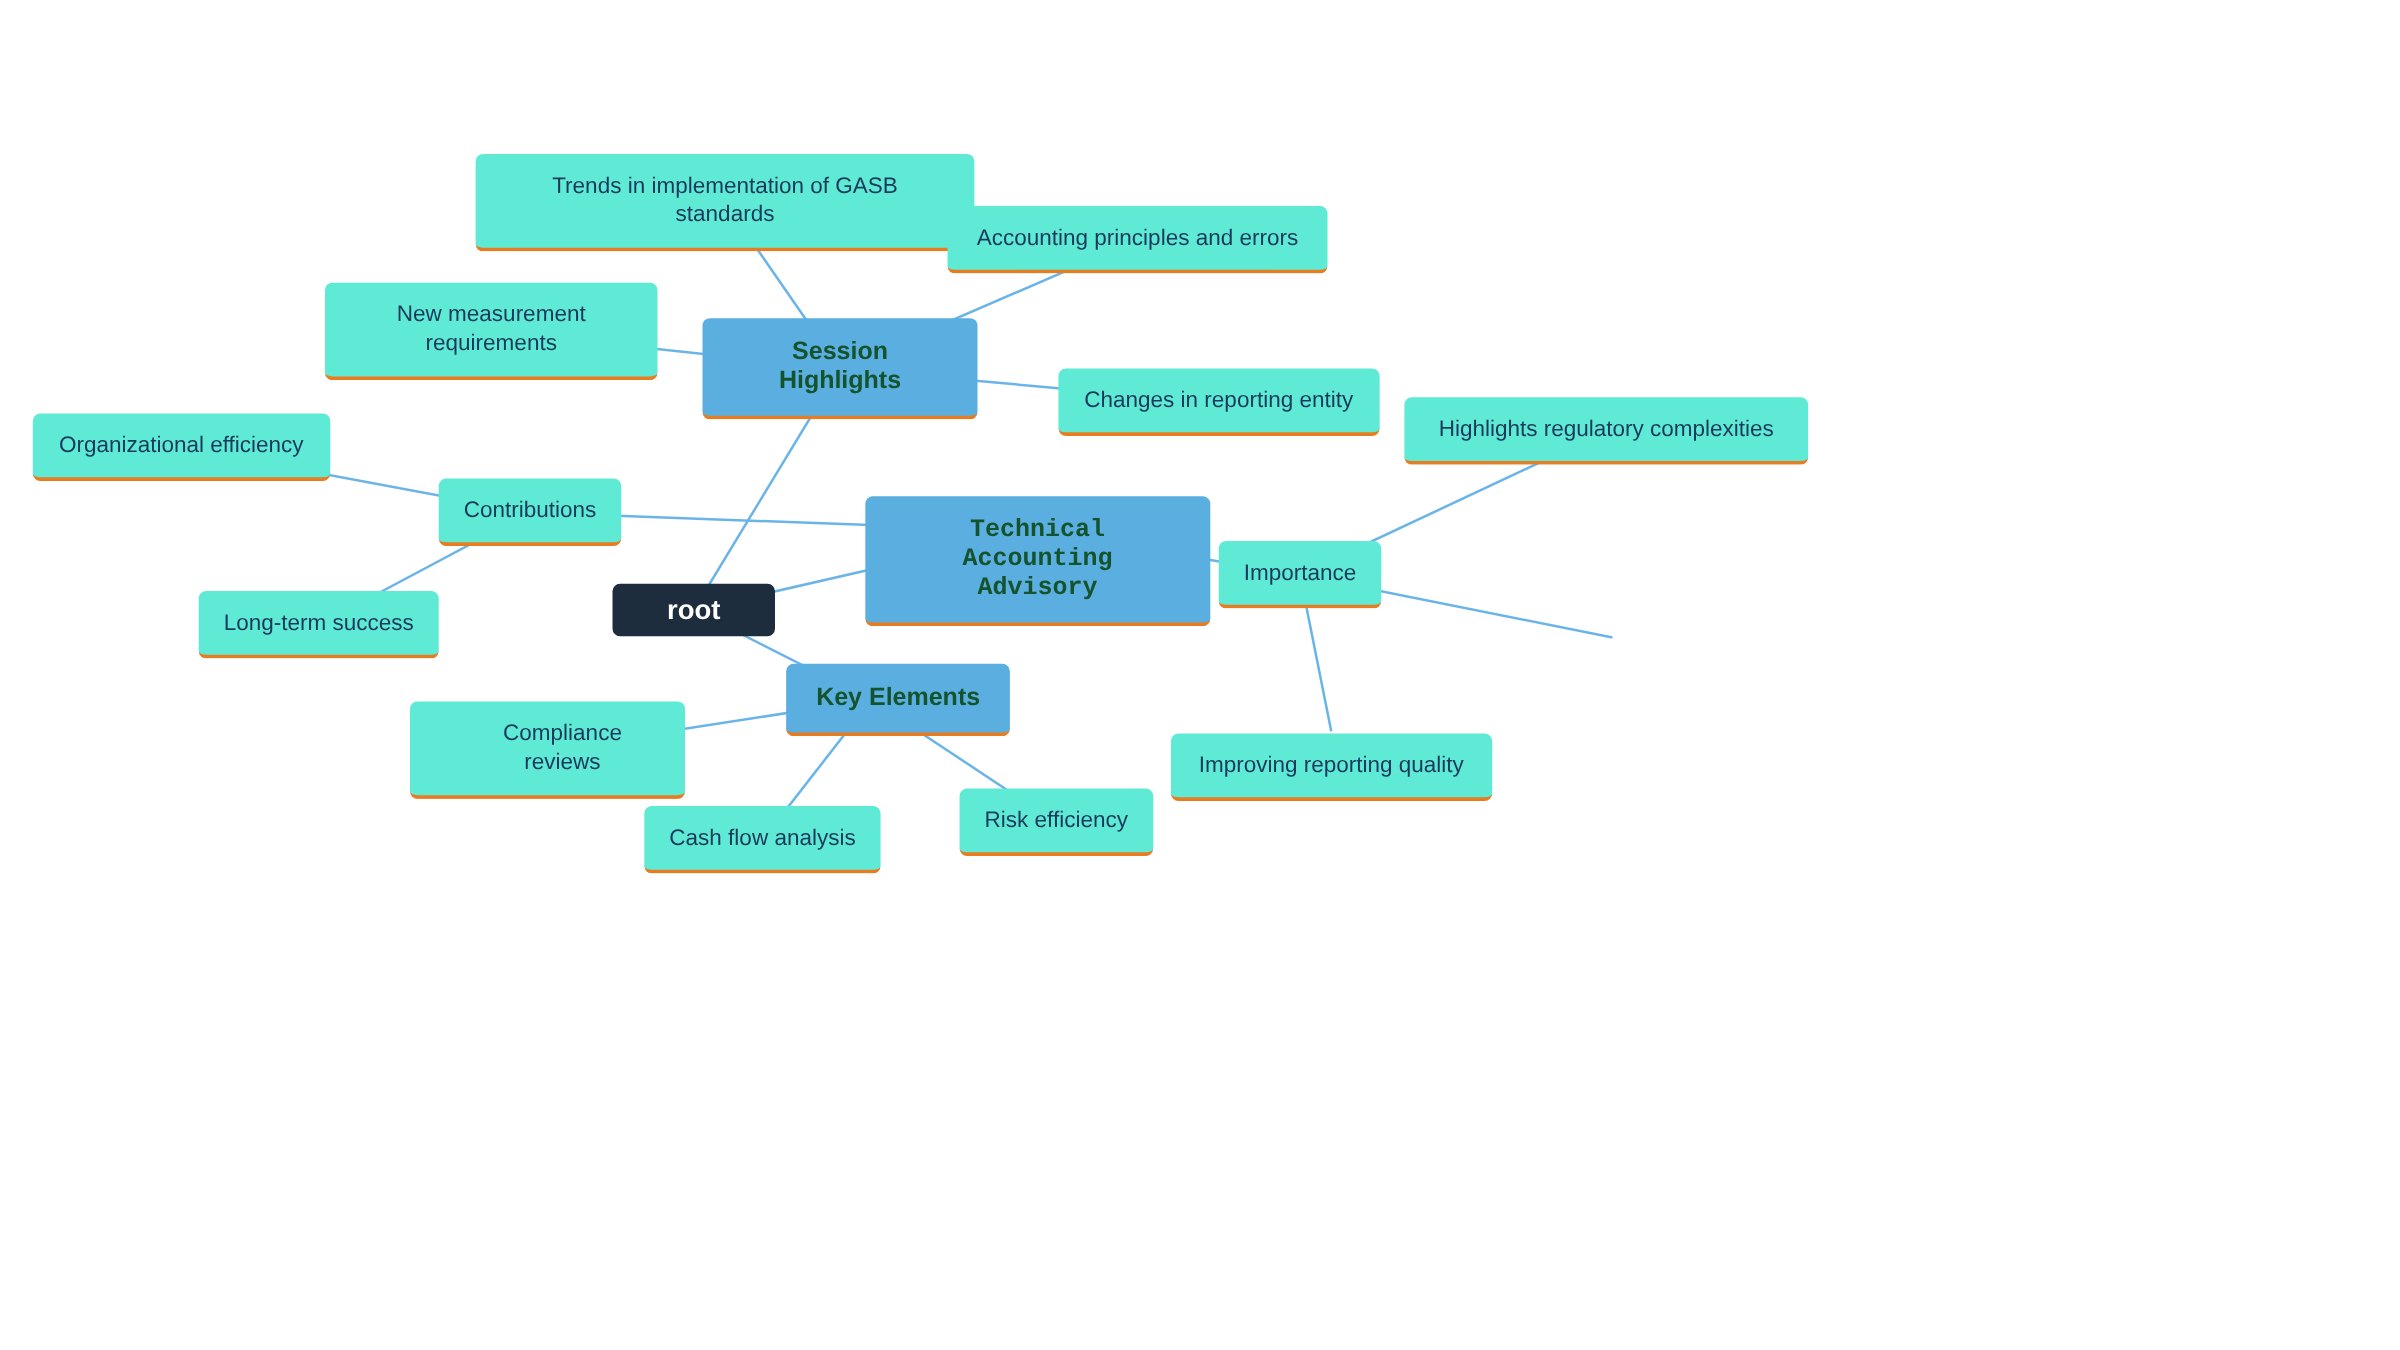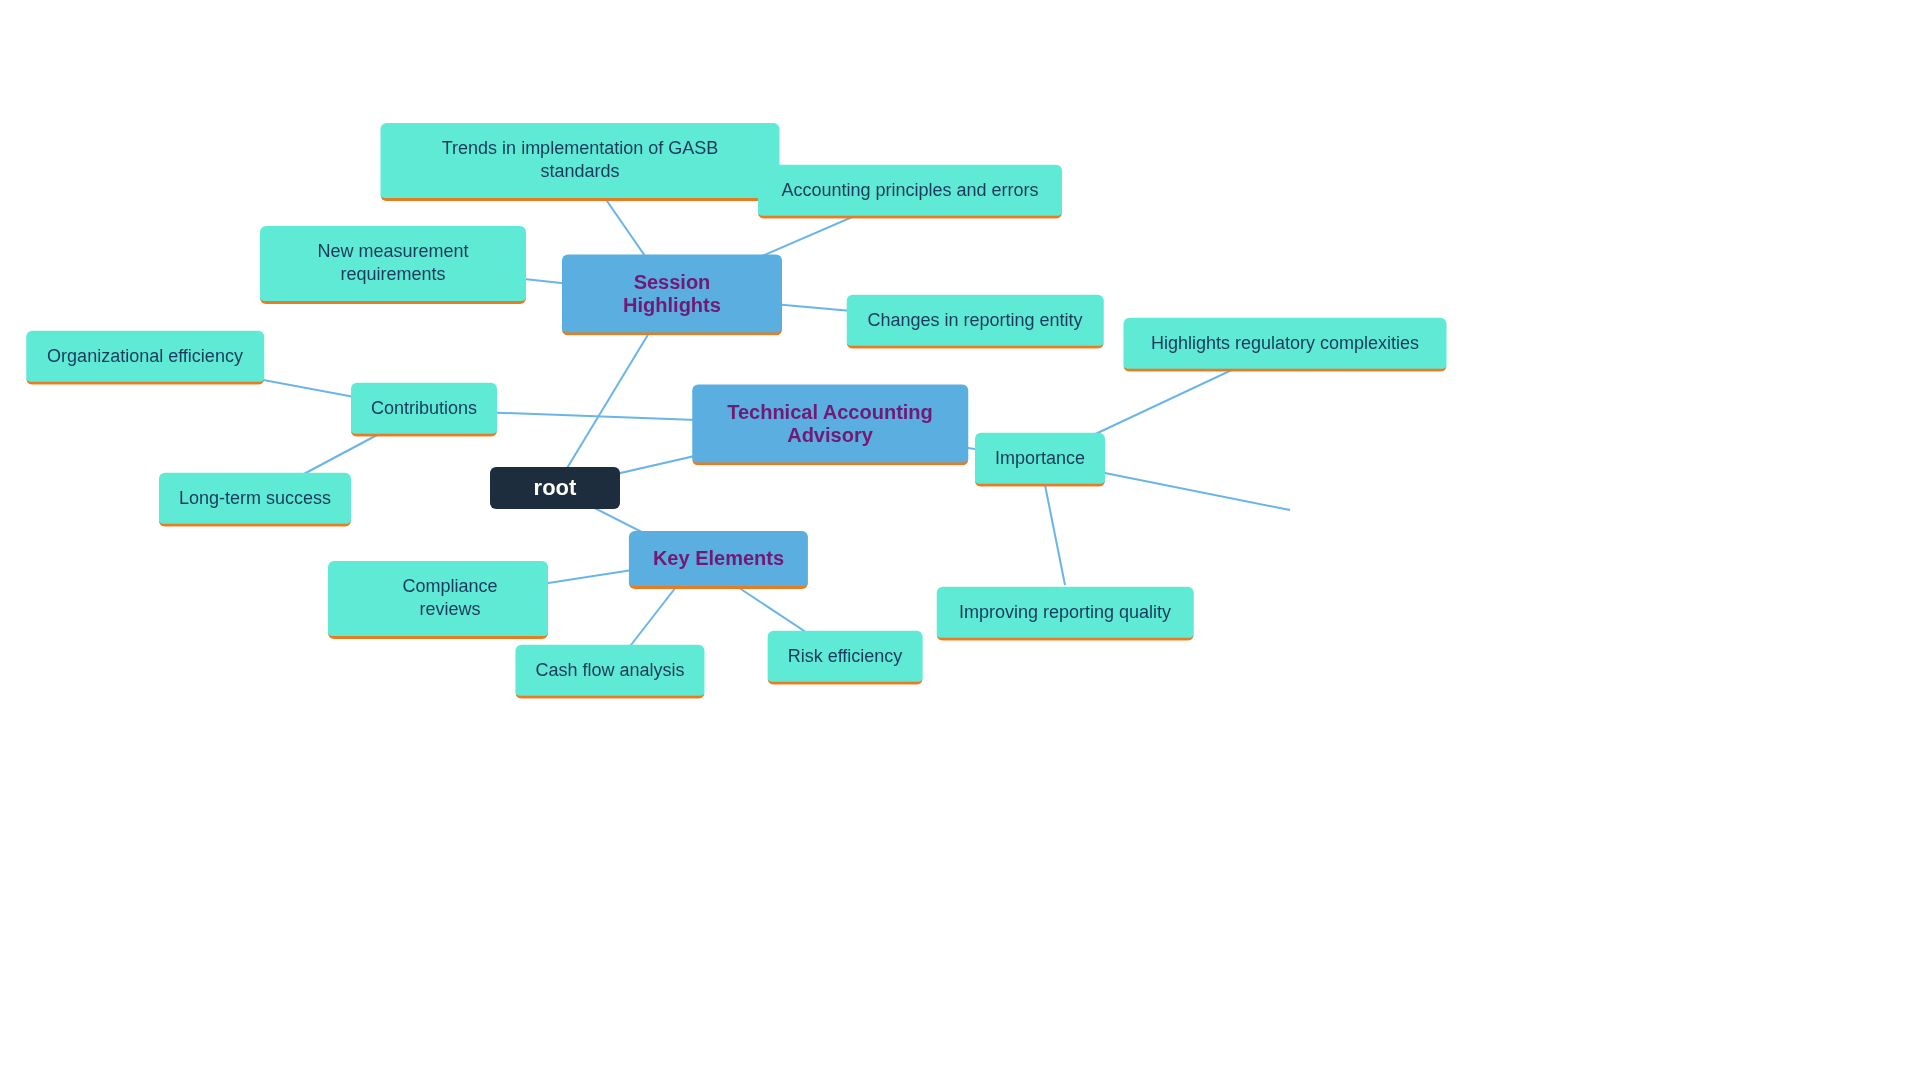--- a/index.html
+++ b/index.html
@@ -48,21 +48,21 @@
       background: #1e2d3d;
       color: #ffffff;
       font-size: 22px;
       font-weight: 700;
       padding: 8px 28px;
       border-radius: 6px;
     }
     .node-highlight {
       background: #5aaee0;
       border-bottom: 3px solid #e87c20;
-      color: #701a75;
+      color: #14532d;
       font-size: 20px;
       font-weight: 600;
       padding: 16px 24px;
       border-radius: 6px;
     }
   </style>
 </head>
 <body>
 
 <div class="mind-map-container">
@@ -84,21 +84,21 @@
       <line x1="697" y1="560" x2="438" y2="600" stroke="#6ab4e8" stroke-width="2"></line>
       <line x1="697" y1="560" x2="610" y2="672" stroke="#6ab4e8" stroke-width="2"></line>
       <line x1="697" y1="560" x2="845" y2="658" stroke="#6ab4e8" stroke-width="2"></line>
     </svg>
 <div class="node" style="left: 555px; top: 488px;">
       <div class="node-root" style="min-width: 130px; max-width: 220px;">root</div>
     </div>
     <div class="node" style="left: 672px; top: 295px;">
       <div class="node-highlight" style="min-width: 171px; max-width: 220px;">Session Highlights</div>
     </div>
-    <div class="node" style="left: 830px; top: 425px;">
+    <div class="node" style="left: 830px; top: 449px; font-family: Liberation Mono, monospace;">
       <div class="node-highlight" style="min-width: 275.5px; max-width: 220px;">Technical Accounting Advisory</div>
     </div>
     <div class="node" style="left: 697px; top: 560px;">
       <div class="node-highlight" style="min-width: 130px; max-width: 220px; margin-left: 43px;">Key Elements</div>
     </div>
     <div class="node" style="left: 1040px; top: 460px;">
       <div class="node-box" style="min-width: 130px; max-width: 220px;">Importance</div>
     </div>
     <div class="node" style="left: 424px; top: 410px;">
       <div class="node-box" style="min-width: 130px; max-width: 220px;">Contributions</div>

